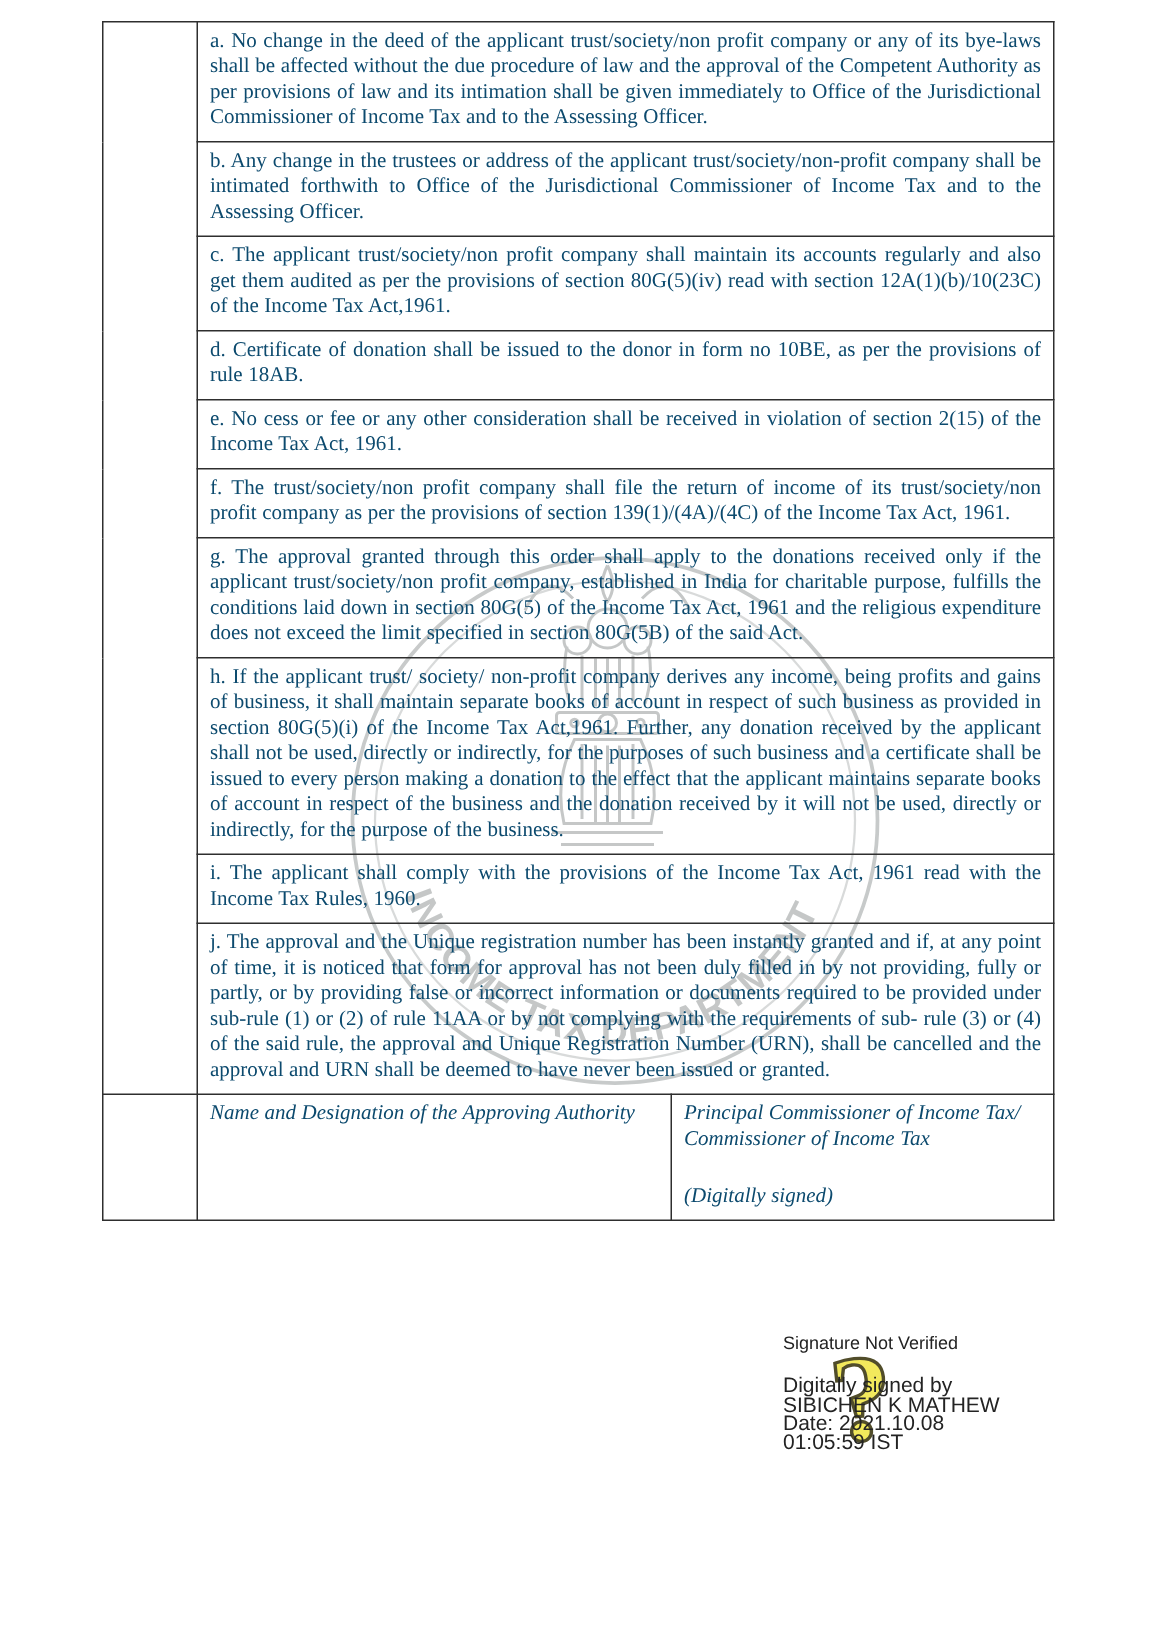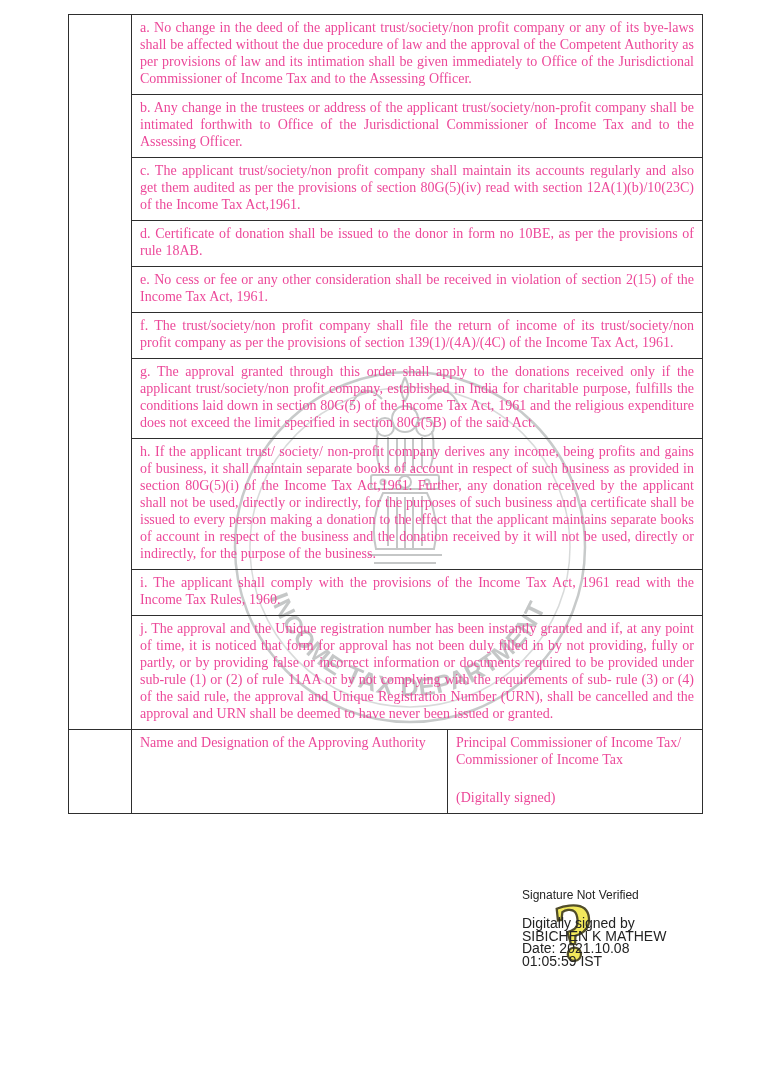--- a/index.html
+++ b/index.html
@@ -12,26 +12,26 @@
     position:absolute;left:230px;top:367px;width:360px;height:360px;z-index:0;
   }
   
   .doc-table{
     position:absolute;left:68px;top:14px;width:634px;z-index:1;
     border-collapse:collapse;table-layout:fixed;background:transparent;
   }
   .doc-table td{
     border:1px solid #2e2e2e;vertical-align:top;
     padding:4px 8px 7px 8px;
-    font-size:14px;line-height:17px;color:#ec4899;
+    font-size:14px;line-height:17px;color:#0c4a6e;
     text-align:justify;
     word-spacing:0.2px;
   }
   .doc-table td.left-cell{padding:0;}
-  .doc-table td.label-cell, .doc-table td.value-cell{text-align:left;}
+  .doc-table td.label-cell, .doc-table td.value-cell{text-align:left;font-style:italic;}
   .value-cell .digitally-signed{margin-top:21px;}
   
   .sig-block{
     position:absolute;left:522px;top:888px;width:175px;height:95px;z-index:2;
     font-family:"Liberation Sans", sans-serif;color:#232323;
   }
   .qmark-svg{position:absolute;left:20px;top:6px;width:68px;height:82px;z-index:0;}
   .sig-text{position:relative;z-index:1;}
   .sig-title{font-size:12px;line-height:14px;margin:0 0 15px 0;white-space:nowrap;}
   .sig-line{font-size:14px;line-height:12.5px;white-space:nowrap;}

